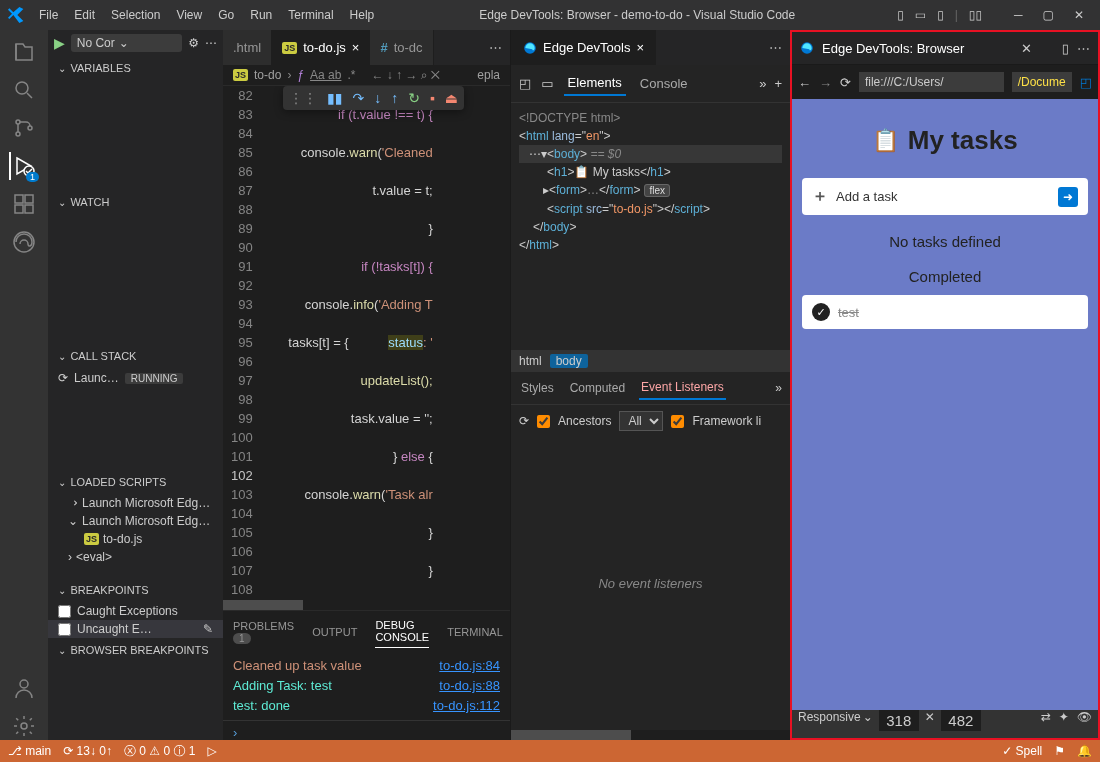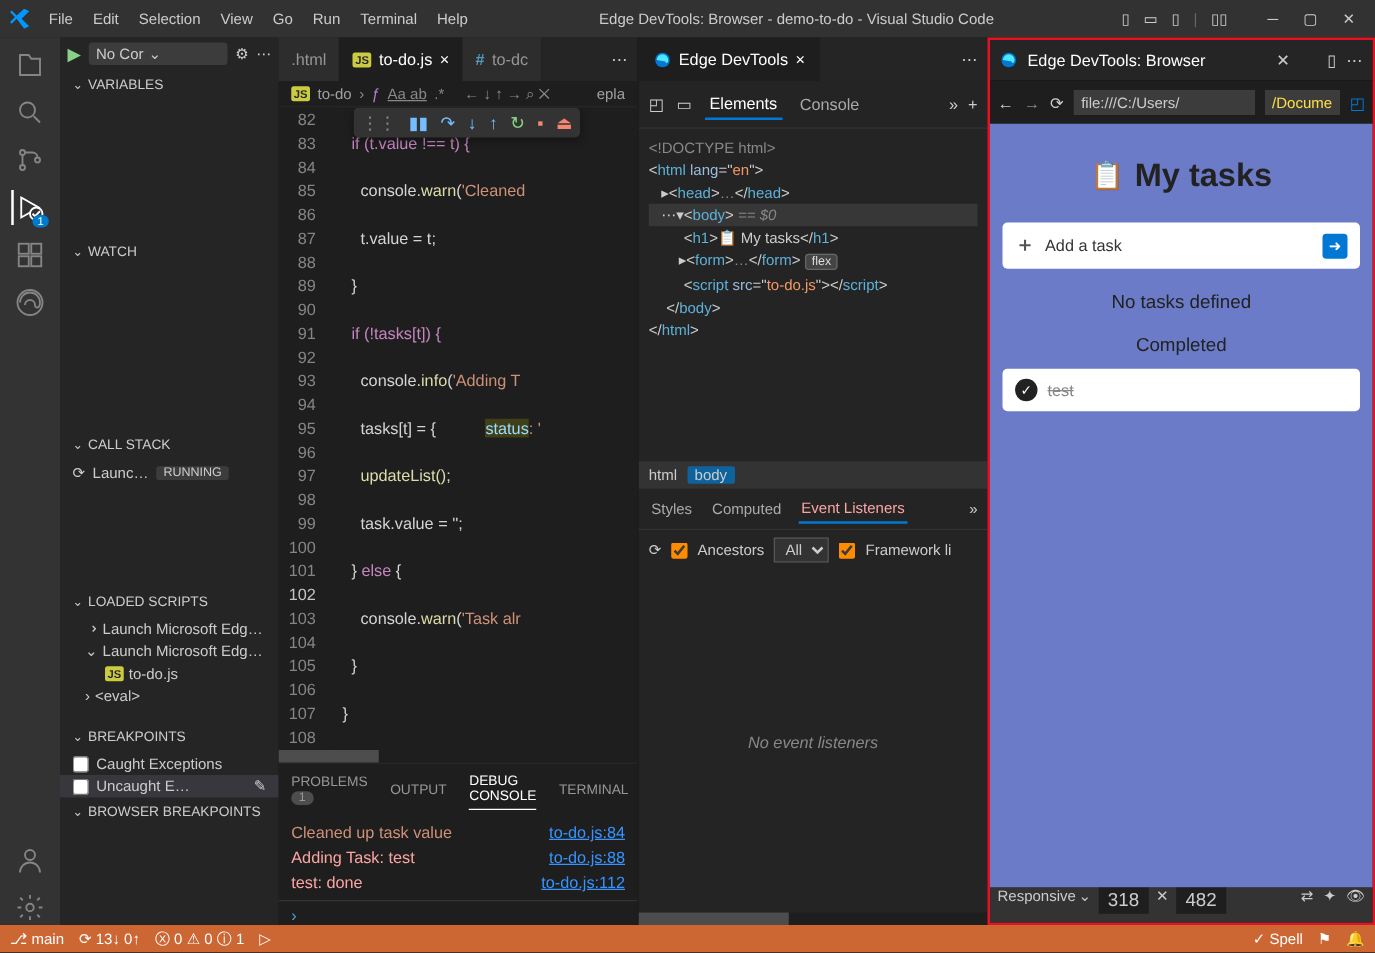--- a/index.html
+++ b/index.html
@@ -43,41 +43,41 @@
 .tab { padding:0 10px; display:flex; align-items:center; gap:6px; color:#969696; background:#2d2d2d; border-right:1px solid #1e1e1e; cursor:pointer; font-size:13px; white-space:nowrap; }
 .tab.active { background:#1e1e1e; color:#fff; }
 .tab .close { font-size:13px; }
 .tab-actions { margin-left:auto; display:flex; align-items:center; padding:0 8px; gap:8px; }
 .js-icon { background:#cbcb41; color:#292929; font-size:9px; font-weight:bold; padding:1px 2px; border-radius:2px; }
 .hash-icon { color:#519aba; font-weight:bold; }
 
 .editor-body { flex:1; display:flex; background:#1e1e1e; position:relative; overflow:hidden; font-family:Consolas,monospace; font-size:13px; }
 .gutter { background:#1e1e1e; color:#858585; text-align:right; padding:0 14px 0 8px; line-height:19px; user-select:none; }
 .gutter .cur { color:#c6c6c6; }
-.code-text { line-height:19px; white-space:pre; color:#d4d4d4; } .fn { color:#dcdcaa; } .str { color:#ce9178; } .prop { color:#9cdcfe; } .ctrl { color:#c586c0; }
+.code-text { line-height:19px; white-space:pre; color:#d4d4d4;text-align:right; } .fn { color:#dcdcaa; } .str { color:#ce9178; } .prop { color:#9cdcfe; } .ctrl { color:#c586c0; }
 .hl { background:rgba(255,255,0,.15);margin-left:36px; }
 .breadcrumb-bar { padding:3px 10px; background:#1e1e1e; color:#a0a0a0; font-size:12px; display:flex; align-items:center; gap:6px; border-bottom:1px solid #2a2a2a; }
 .debug-toolbar { position:absolute; top:0; left:60px; background:#333333; border-radius:4px; padding:4px 6px; display:flex; gap:10px; box-shadow:0 2px 8px rgba(0,0,0,.4); z-index:5; }
 .debug-toolbar span { cursor:pointer; font-size:14px; }
 .dbg-pause { color:#75beff; }
 .dbg-step { color:#75beff; }
 .dbg-restart { color:#89d185; }
 .dbg-stop { color:#f48771; }
 
 .bottom-panel { height:130px; background:#1e1e1e; border-top:1px solid #2a2a2a; display:flex; flex-direction:column; }
 .bp-tabs { display:flex; padding:4px 10px; gap:18px; font-size:11px; color:#969696; align-items:center; }
 .bp-tabs .bpt { text-transform:uppercase; padding:4px 0; cursor:pointer; }
 .bp-tabs .bpt.active { color:#fff; border-bottom:1px solid #fff; }
 .bp-tabs .count { background:#4d4d4d; border-radius:8px; padding:0 6px; font-size:10px; }
 .bp-tabs .filter-box { margin-left:auto; }
 .filter-input { background:#3c3c3c; border:none; color:#ccc; padding:3px 8px; width:220px; font-size:12px; border-radius:2px; }
 .bp-tabs .panel-icons { display:flex; gap:8px; margin-left:8px; }
 .console-out { padding:4px 10px; font-family:Consolas,monospace; font-size:13px; line-height:20px; }
 .log-warn { color:#ce9178; }
-.log-info { color:#fca5a5; }
+.log-info { color:#5eead4; }
 .log-right { float:right; color:#3794ff; text-decoration:underline; cursor:pointer; }
 .scrollbar-h { height:10px; background:#1e1e1e; position:relative; }
 .scrollbar-h .thumb { position:absolute; left:0; width:80px; height:10px; background:#4d4d4d; }
 
 .devtools-col { width:280px; background:#242424; display:flex; flex-direction:column; border-left:1px solid #1a1a1a; }
 .dt-tabs { display:flex; padding:6px 8px; gap:10px; border-bottom:1px solid #333; align-items:center; }
 .dt-tab { padding:4px 4px; color:#aaa; cursor:pointer; font-size:13px; }
 .dt-tab.active { color:#fff; border-bottom:2px solid #0078d4; }
 .dt-icons { margin-left:auto; display:flex; gap:8px; }
 .dom-tree { padding:6px 8px; font-family:Consolas,monospace; font-size:12px; line-height:18px; flex:0 0 auto; }
@@ -436,21 +436,20 @@
       <span class="dt-tab active">Elements</span>
       <span class="dt-tab">Console</span>
       <span class="dt-icons">
         <span>»</span>
         <span>+</span>
       </span>
     </div>
     <div class="dom-tree">
       <div class="dom-row"><span class="dim">&lt;!DOCTYPE html&gt;</span></div>
       <div class="dom-row">&lt;<span class="tag-name">html</span> <span class="attr-n">lang</span>="<span class="attr-v">en</span>"&gt;</div>
-      <div class="dom-row" style="padding-left:10px">▸&lt;<span class="tag-name">head</span>&gt;<span class="dim">…</span>&lt;/<span class="tag-name">head</span>&gt;</div>
       <div class="dom-row sel" style="padding-left:10px">⋯▾&lt;<span class="tag-name">body</span>&gt;<span class="eq-so"> == $0</span></div>
       <div class="dom-row" style="padding-left:28px">&lt;<span class="tag-name">h1</span>&gt;<span>📋 My tasks</span>&lt;/<span class="tag-name">h1</span>&gt;</div>
       <div class="dom-row" style="padding-left:24px">▸&lt;<span class="tag-name">form</span>&gt;<span class="dim">…</span>&lt;/<span class="tag-name">form</span>&gt;<span class="flex-badge">flex</span></div>
       <div class="dom-row" style="padding-left:28px">&lt;<span class="tag-name">script</span> <span class="attr-n">src</span>="<span class="attr-v">to-do.js</span>"&gt;&lt;/<span class="tag-name">script</span>&gt;</div>
       <div class="dom-row" style="padding-left:14px">&lt;/<span class="tag-name">body</span>&gt;</div>
       <div class="dom-row">&lt;/<span class="tag-name">html</span>&gt;</div>
       <div style="height:90px"></div>
     </div>
     <div class="crumbs">
       <span class="cr">html</span>

